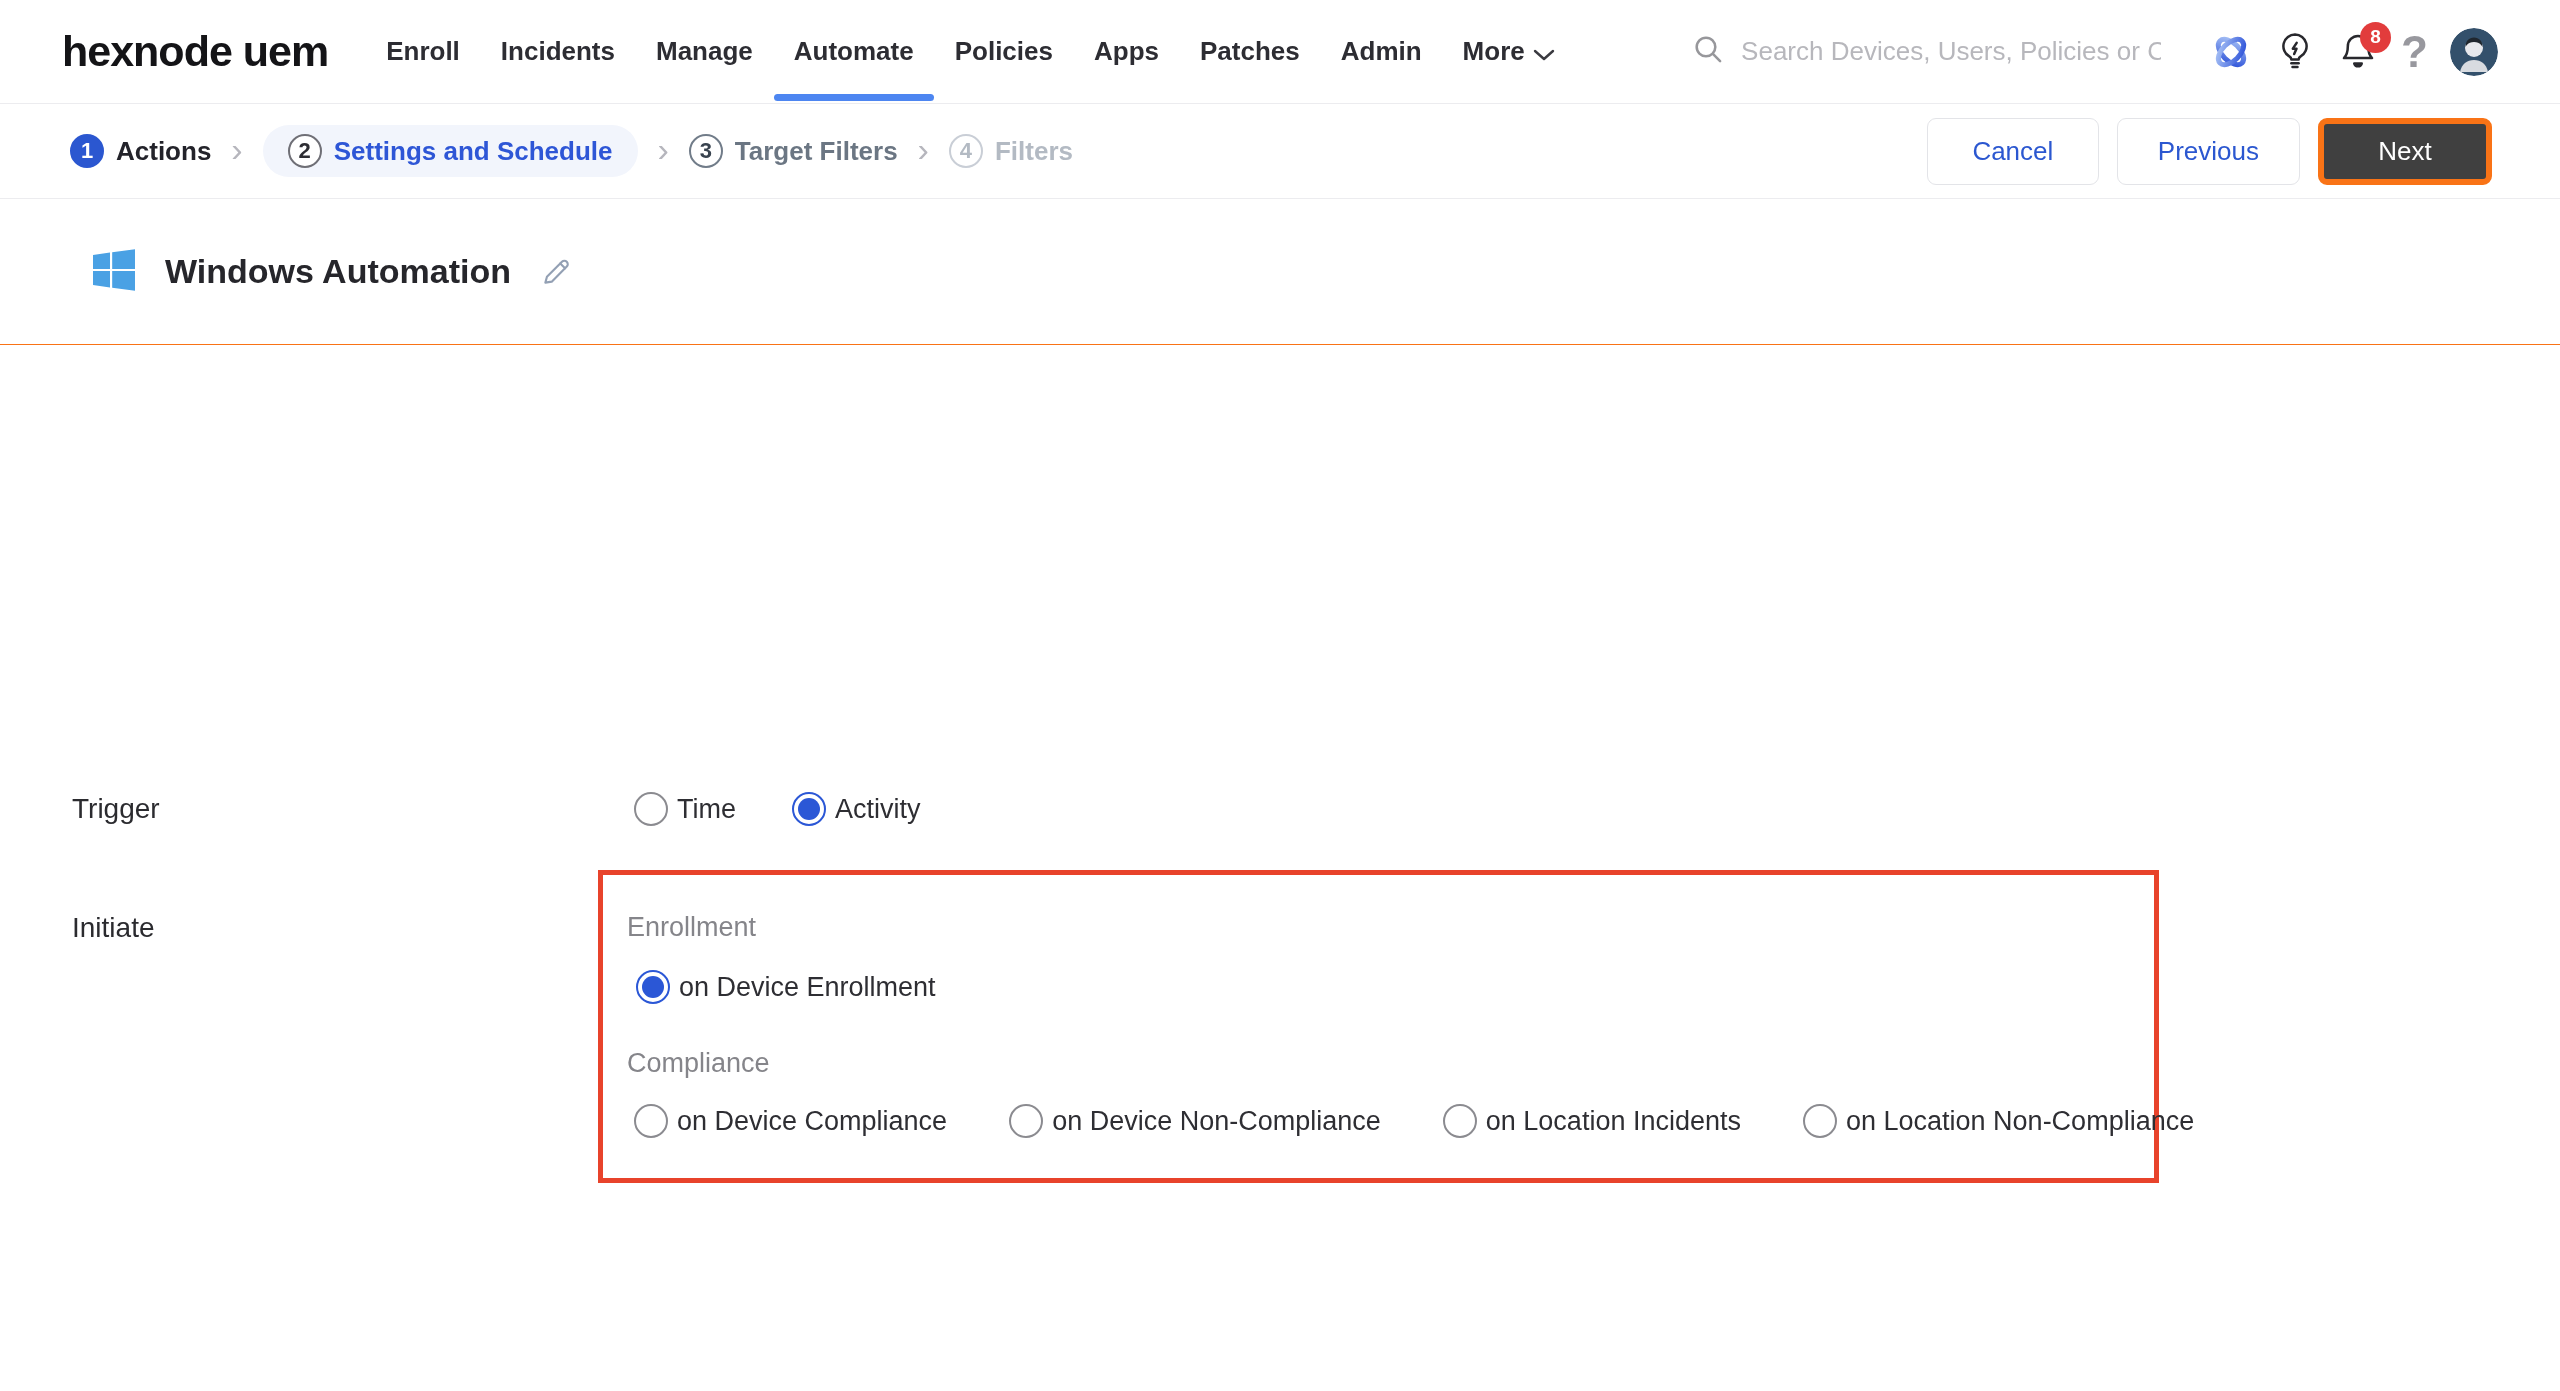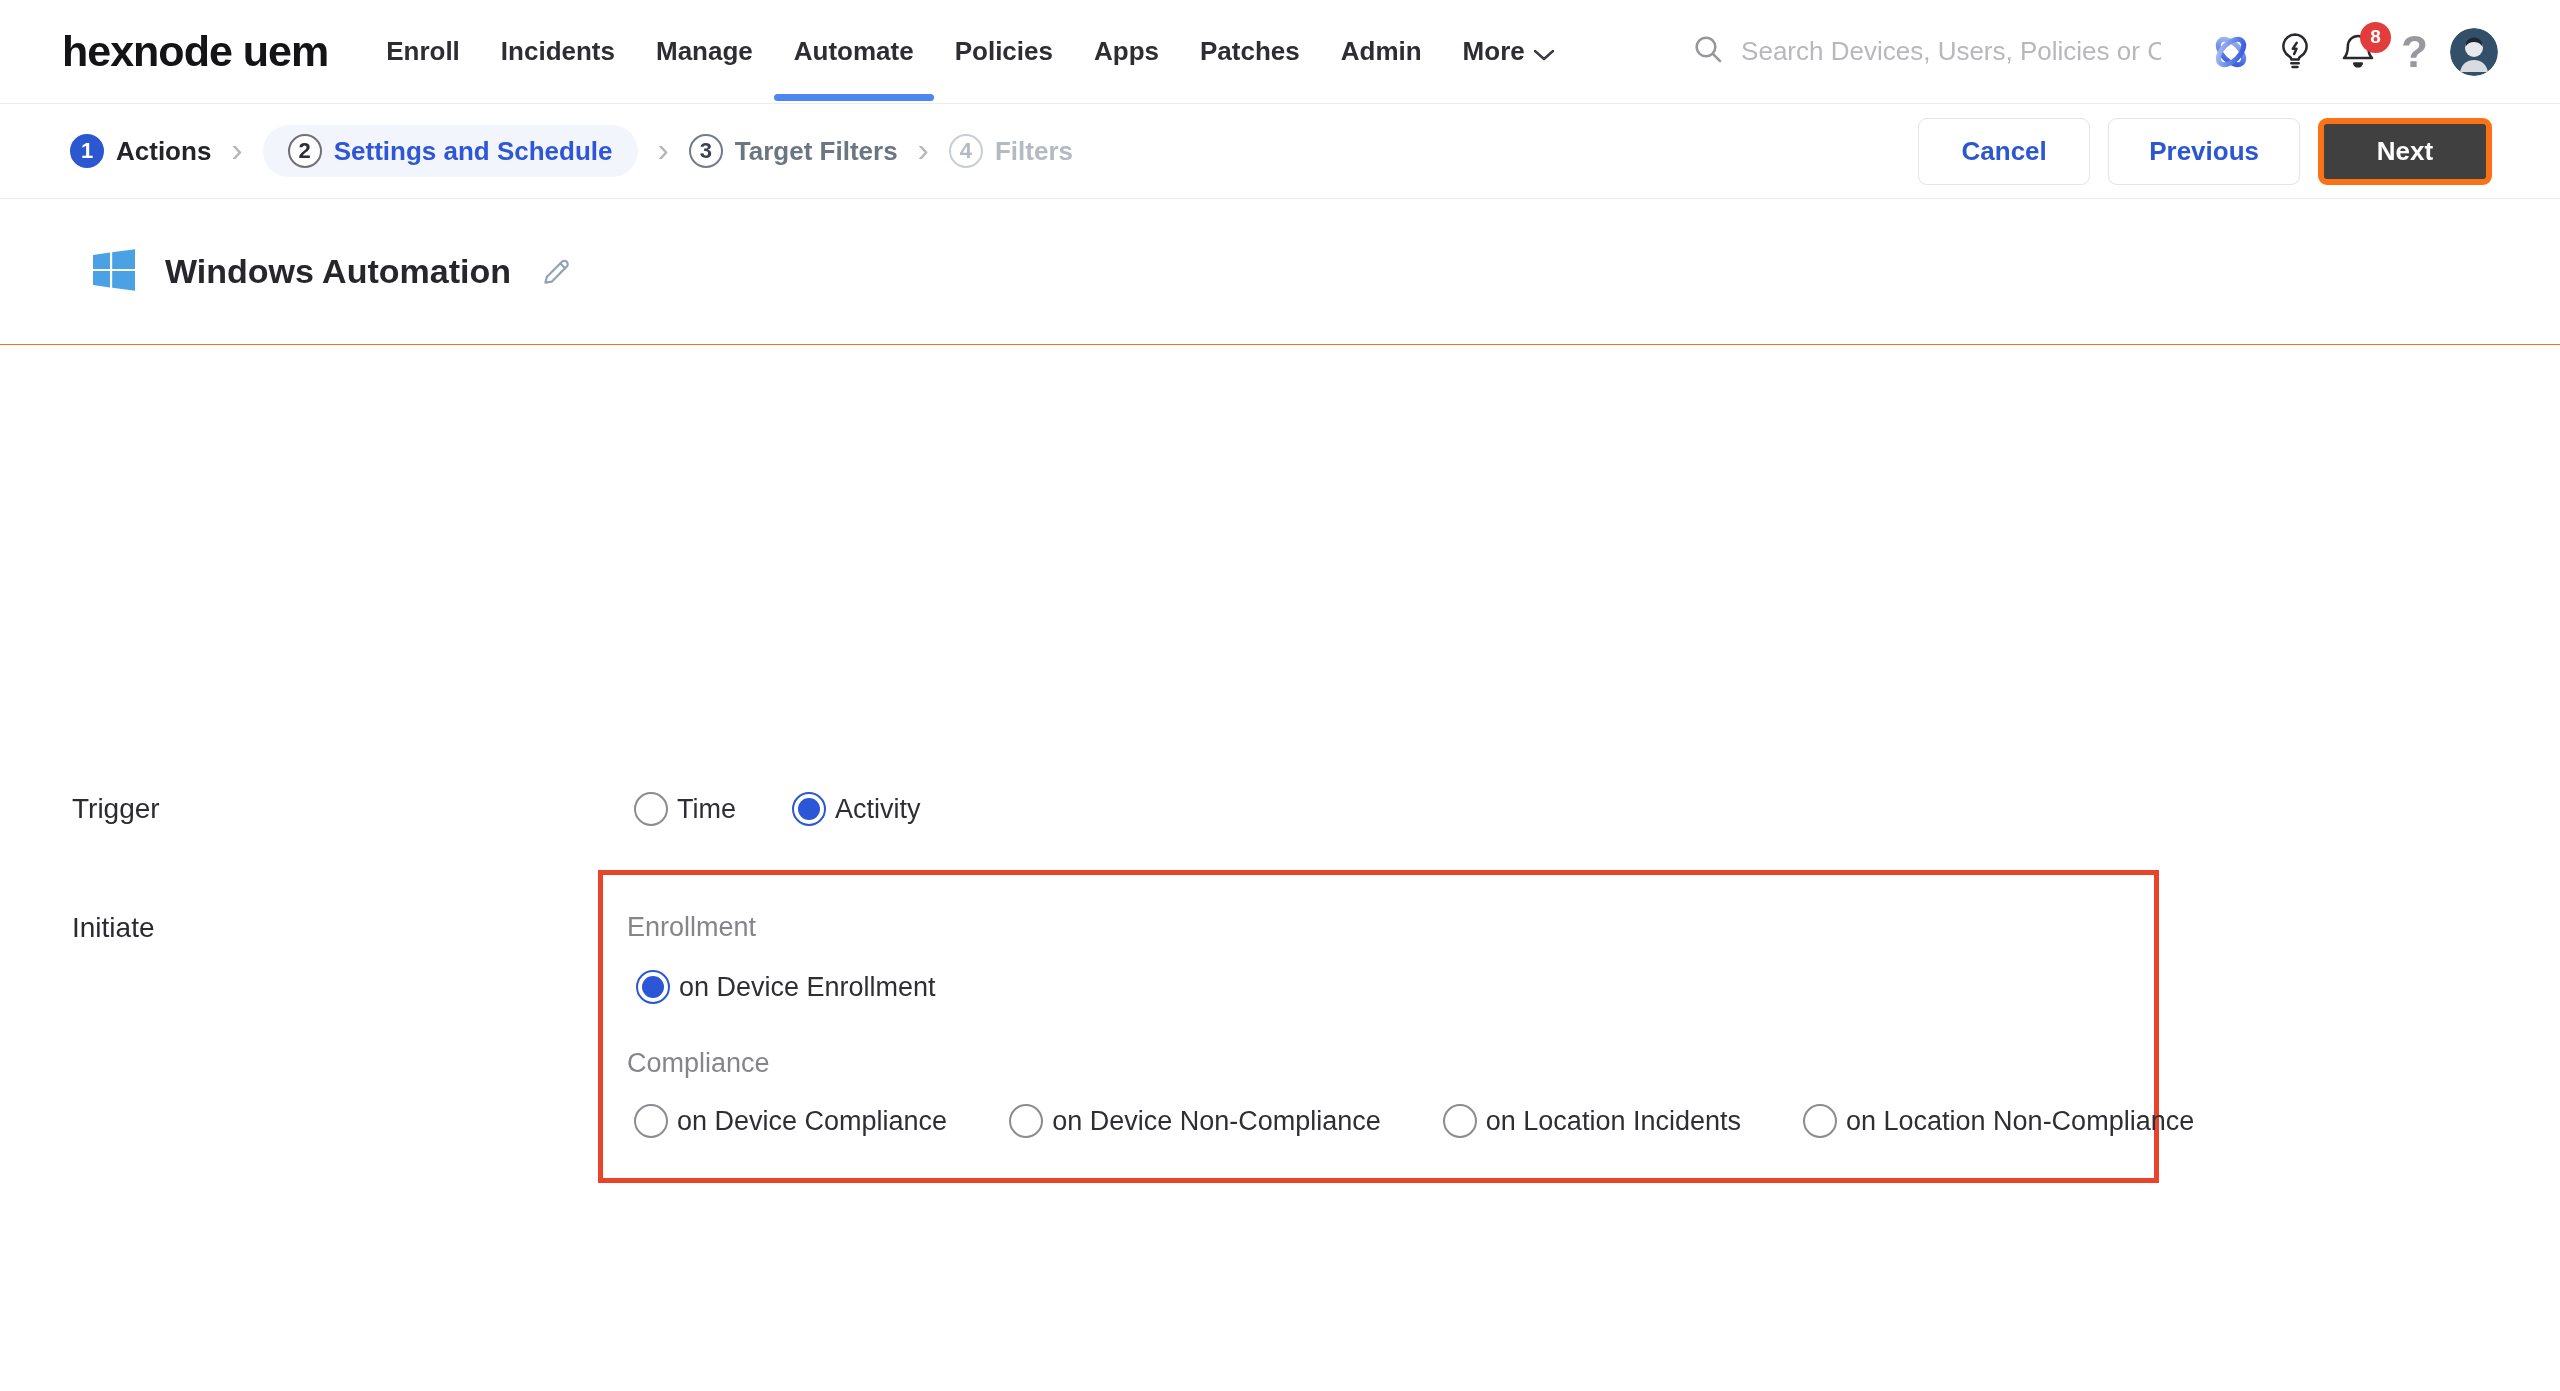--- a/index.html
+++ b/index.html
@@ -44,21 +44,21 @@
   .step[data-state="active"] { background:#f2f5fc; border-radius:27px; padding:9px 25px; }
   .step[data-state="active"] .step-circle { border-color:#6f6f76; color:#2d2d33; }
   .step[data-state="active"] .step-label { color:#2e56d6; font-weight:700; }
   .step[data-state="upcoming"] .step-circle { border-color:#717c89; color:#39434f; }
   .step[data-state="upcoming"] .step-label { color:#6b7683; font-weight:600; }
   .step[data-state="disabled"] .step-circle { border-color:#c9ced6; color:#b3bac3; }
   .step[data-state="disabled"] .step-label { color:#b3bac3; font-weight:600; }
   .step-sep { color:#b6b6bd; font-size:34px; line-height:1; padding-bottom:4px; user-select:none; }
 
   .wizard-actions { margin-left:auto; display:flex; align-items:center; gap:18px; }
-  .btn { height:67px; border-radius:9px; font-size:26px; font-weight:700; cursor:pointer;
+  .btn { height:67px; border-radius:9px; font-size:26px; font-weight:400; cursor:pointer;
     display:flex; align-items:center; justify-content:center;
     font-family:"Liberation Sans", sans-serif; }
   .btn-ghost { background:#fff; border:1px solid #e3e4e8; color:#2b57d0; min-width:172px; padding:0 40px; }
   .btn-primary { background:#404040; border:6px solid #f97316; color:#fff; min-width:174px; padding:4px 40px; }
 
   
   .title-row { height:146px; display:flex; align-items:center; padding:0 93px;
     border-bottom:1px solid #f97316; }
   .page-title { font-size:34px; font-weight:600; color:#26262b; margin-left:30px; }
   .edit-pencil { margin-left:28px; cursor:pointer; display:flex; }

